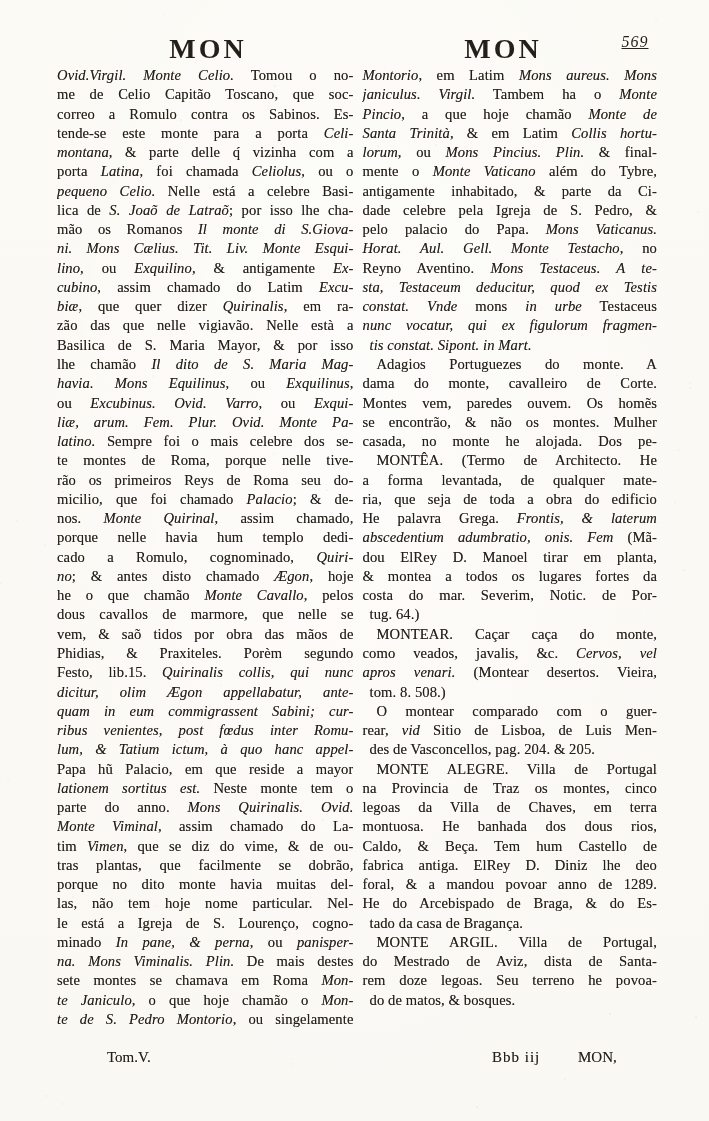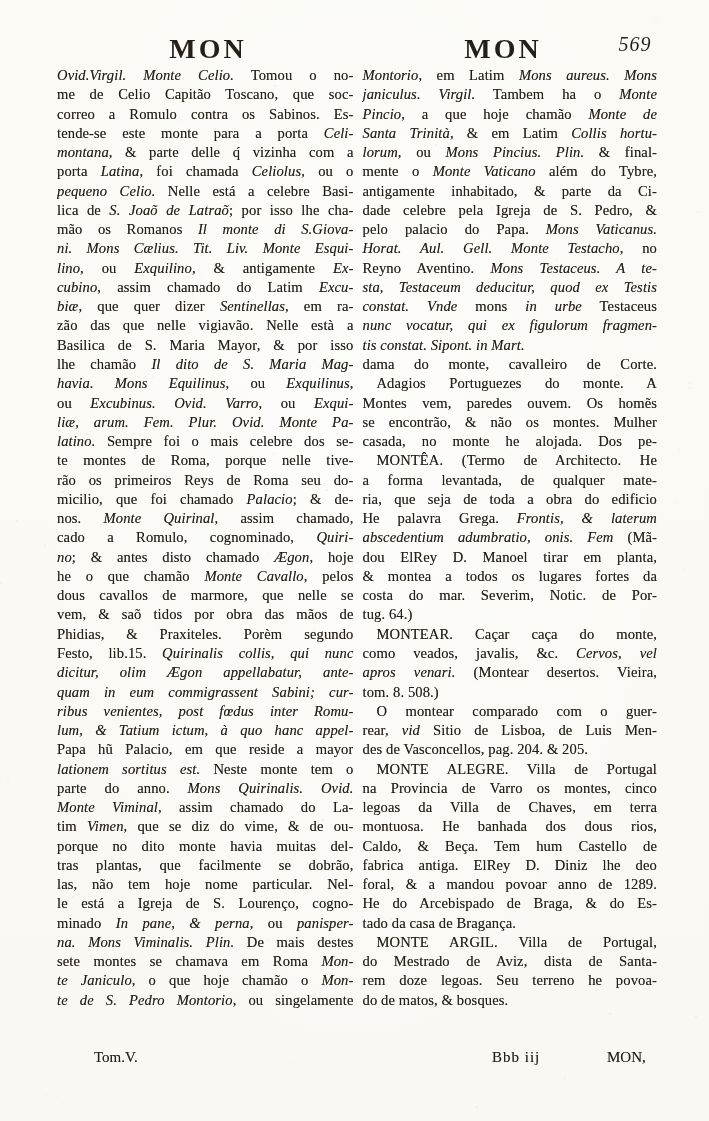--- a/index.html
+++ b/index.html
@@ -16,50 +16,50 @@
     overflow:hidden;
   }
   .runhead{
     position:absolute;top:33px;left:0;width:709px;height:30px;
     font-weight:bold;font-size:28px;letter-spacing:3px;
   }
   .runhead .title-left{position:absolute;left:57px;width:302px;text-align:center;}
   .runhead .title-right{position:absolute;left:352px;width:302px;text-align:center;}
   .runhead .pagenum{
     position:absolute;left:600px;width:70px;text-align:center;
-    font-weight:normal;font-size:20px;letter-spacing:1px;font-style:italic;
+    font-weight:normal;font-size:16px;letter-spacing:1px;font-style:italic;text-decoration:underline;
   }
   .columns{
     position:absolute;top:66px;left:57px;width:600px;
     display:flex;gap:9px;
   }
   .col{width:301px;}
   .col.right{width:299px;}
   .line{
     font-size:14.6px;
     line-height:19.28px;
     height:19.28px;
     overflow:hidden;
     text-align:justify;
     text-align-last:justify;
     white-space:nowrap;
     letter-spacing:.1px;
     text-shadow:0 0 .5px rgba(40,32,24,.55);
   }
-  .line.end{text-align-last:left;}
+  .line.end{text-align-last:left;margin-left:7px;}
   .line.indent{padding-left:14px;}
   .line i{font-style:italic;}
   .pagefoot{
     position:absolute;top:1049px;left:0;width:709px;height:20px;
     font-size:15px;
     text-shadow:0 0 .5px rgba(40,32,24,.5);
   }
-  .pagefoot .volume{position:absolute;left:94px;}
+  .pagefoot .volume{position:absolute;left:107px;}
   .pagefoot .signature{position:absolute;left:492px;letter-spacing:1px;}
-  .pagefoot .catchword{position:absolute;left:607px;}
+  .pagefoot .catchword{position:absolute;left:578px;}
   
   .speckle{position:absolute;inset:0;pointer-events:none;opacity:.5;}
   .speckle b{position:absolute;width:2px;height:2px;border-radius:50%;background:rgba(70,60,50,.25);}
 </style>
 </head>
 <body>
 
 <div class="page">
 
   <div class="runhead">
@@ -75,50 +75,51 @@
         <div class="line">correo a Romulo contra os Sabinos. Es-</div>
         <div class="line">tende-se este monte para a porta <i>Celi-</i></div>
         <div class="line"><i>montana</i>, &amp; parte delle q́ vizinha com a</div>
         <div class="line">porta <i>Latina</i>, foi chamada <i>Celiolus</i>, ou o</div>
         <div class="line"><i>pequeno Celio.</i> Nelle está a celebre Basi-</div>
         <div class="line">lica de <i>S. Joaõ de Latraõ</i>; por isso lhe cha-</div>
         <div class="line">mão os Romanos <i>Il monte di S.Giova-</i></div>
         <div class="line"><i>ni. Mons Cælius. Tit. Liv. Monte Esqui-</i></div>
         <div class="line"><i>lino</i>, ou <i>Exquilino</i>, &amp; antigamente <i>Ex-</i></div>
         <div class="line"><i>cubino</i>, assim chamado do Latim <i>Excu-</i></div>
-        <div class="line"><i>biæ</i>, que quer dizer <i>Sentinellas</i>, em ra-</div>
+        <div class="line"><i>biæ</i>, que quer dizer <i>Quirinalis</i>, em ra-</div>
         <div class="line">zão das que nelle vigiavão. Nelle està a</div>
         <div class="line">Basilica de S. Maria Mayor, &amp; por isso</div>
         <div class="line">lhe chamão <i>Il dito de S. Maria Mag-</i></div>
         <div class="line"><i>havia. Mons Equilinus</i>, ou <i>Exquilinus</i>,</div>
         <div class="line">ou <i>Excubinus. Ovid. Varro</i>, ou <i>Exqui-</i></div>
         <div class="line"><i>liæ, arum. Fem. Plur. Ovid. Monte Pa-</i></div>
         <div class="line"><i>latino.</i> Sempre foi o mais celebre dos se-</div>
         <div class="line">te montes de Roma, porque nelle tive-</div>
         <div class="line">rão os primeiros Reys de Roma seu do-</div>
         <div class="line">micilio, que foi chamado <i>Palacio</i>; &amp; de-</div>
         <div class="line">nos. <i>Monte Quirinal</i>, assim chamado,</div>
+        <div class="line">porque nelle havia hum templo dedi-</div>
         <div class="line">cado a Romulo, cognominado, <i>Quiri-</i></div>
         <div class="line"><i>no</i>; &amp; antes disto chamado <i>Ægon</i>, hoje</div>
         <div class="line">he o que chamão <i>Monte Cavallo</i>, pelos</div>
         <div class="line">dous cavallos de marmore, que nelle se</div>
         <div class="line">vem, &amp; saõ tidos por obra das mãos de</div>
         <div class="line">Phidias, &amp; Praxiteles. Porèm segundo</div>
         <div class="line">Festo, lib.15. <i>Quirinalis collis, qui nunc</i></div>
         <div class="line"><i>dicitur, olim Ægon appellabatur, ante-</i></div>
         <div class="line"><i>quam in eum commigrassent Sabini; cur-</i></div>
         <div class="line"><i>ribus venientes, post fœdus inter Romu-</i></div>
         <div class="line"><i>lum, &amp; Tatium ictum, à quo hanc appel-</i></div>
         <div class="line">Papa hũ Palacio, em que reside a mayor</div>
         <div class="line"><i>lationem sortitus est.</i> Neste monte tem o</div>
         <div class="line">parte do anno. <i>Mons Quirinalis. Ovid.</i></div>
         <div class="line"><i>Monte Viminal</i>, assim chamado do La-</div>
         <div class="line">tim <i>Vimen</i>, que se diz do vime, &amp; de ou-</div>
+        <div class="line">tras plantas, que facilmente se dobrão,</div>
         <div class="line">porque no dito monte havia muitas del-</div>
-        <div class="line">tras plantas, que facilmente se dobrão,</div>
         <div class="line">las, não tem hoje nome particular. Nel-</div>
         <div class="line">le está a Igreja de S. Lourenço, cogno-</div>
         <div class="line">minado <i>In pane, &amp; perna</i>, ou <i>panisper-</i></div>
         <div class="line"><i>na. Mons Viminalis. Plin.</i> De mais destes</div>
         <div class="line">sete montes se chamava em Roma <i>Mon-</i></div>
         <div class="line"><i>te Janiculo</i>, o que hoje chamão o <i>Mon-</i></div>
         <div class="line"><i>te de S. Pedro Montorio</i>, ou singelamente</div>
       </div>
     <div class="col right" id="col-right">
         <div class="line"><i>Montorio</i>, em Latim <i>Mons aureus. Mons</i></div>
@@ -129,43 +130,43 @@
         <div class="line">mente o <i>Monte Vaticano</i> além do Tybre,</div>
         <div class="line">antigamente inhabitado, &amp; parte da Ci-</div>
         <div class="line">dade celebre pela Igreja de S. Pedro, &amp;</div>
         <div class="line">pelo palacio do Papa. <i>Mons Vaticanus.</i></div>
         <div class="line"><i>Horat. Aul. Gell. Monte Testacho</i>, no</div>
         <div class="line">Reyno Aventino. <i>Mons Testaceus. A te-</i></div>
         <div class="line"><i>sta, Testaceum deducitur, quod ex Testis</i></div>
         <div class="line"><i>constat. Vnde</i> mons <i>in urbe</i> Testaceus</div>
         <div class="line"><i>nunc vocatur, qui ex figulorum fragmen-</i></div>
         <div class="line end"><i>tis constat. Sipont. in Mart.</i></div>
+        <div class="line indent">Adagios Portuguezes do monte. A</div>
         <div class="line">dama do monte, cavalleiro de Corte.</div>
-        <div class="line indent">Adagios Portuguezes do monte. A</div>
         <div class="line">Montes vem, paredes ouvem. Os homẽs</div>
         <div class="line">se encontrão, &amp; não os montes. Mulher</div>
         <div class="line">casada, no monte he alojada. Dos pe-</div>
         <div class="line indent">MONTÊA. (Termo de Architecto. He</div>
         <div class="line">a forma levantada, de qualquer mate-</div>
         <div class="line">ria, que seja de toda a obra do edificio</div>
         <div class="line">He palavra Grega. <i>Frontis, &amp; laterum</i></div>
         <div class="line"><i>abscedentium adumbratio, onis. Fem</i> (Mã-</div>
         <div class="line">dou ElRey D. Manoel tirar em planta,</div>
         <div class="line">&amp; montea a todos os lugares fortes da</div>
         <div class="line">costa do mar. Severim, Notic. de Por-</div>
         <div class="line end">tug. 64.)</div>
         <div class="line indent">MONTEAR. Caçar caça do monte,</div>
         <div class="line">como veados, javalis, &amp;c. <i>Cervos, vel</i></div>
         <div class="line"><i>apros venari.</i> (Montear desertos. Vieira,</div>
         <div class="line end">tom. 8. 508.)</div>
         <div class="line indent">O montear comparado com o guer-</div>
         <div class="line">rear, <i>vid</i> Sitio de Lisboa, de Luis Men-</div>
         <div class="line end">des de Vasconcellos, pag. 204. &amp; 205.</div>
         <div class="line indent">MONTE ALEGRE. Villa de Portugal</div>
-        <div class="line">na Provincia de Varro os montes, cinco</div>
+        <div class="line">na Provincia de Traz os montes, cinco</div>
         <div class="line">legoas da Villa de Chaves, em terra</div>
         <div class="line">montuosa. He banhada dos dous rios,</div>
         <div class="line">Caldo, &amp; Beça. Tem hum Castello de</div>
         <div class="line">fabrica antiga. ElRey D. Diniz lhe deo</div>
         <div class="line">foral, &amp; a mandou povoar anno de 1289.</div>
         <div class="line">He do Arcebispado de Braga, &amp; do Es-</div>
         <div class="line end">tado da casa de Bragança.</div>
         <div class="line indent">MONTE ARGIL. Villa de Portugal,</div>
         <div class="line">do Mestrado de Aviz, dista de Santa-</div>
         <div class="line">rem doze legoas. Seu terreno he povoa-</div>

